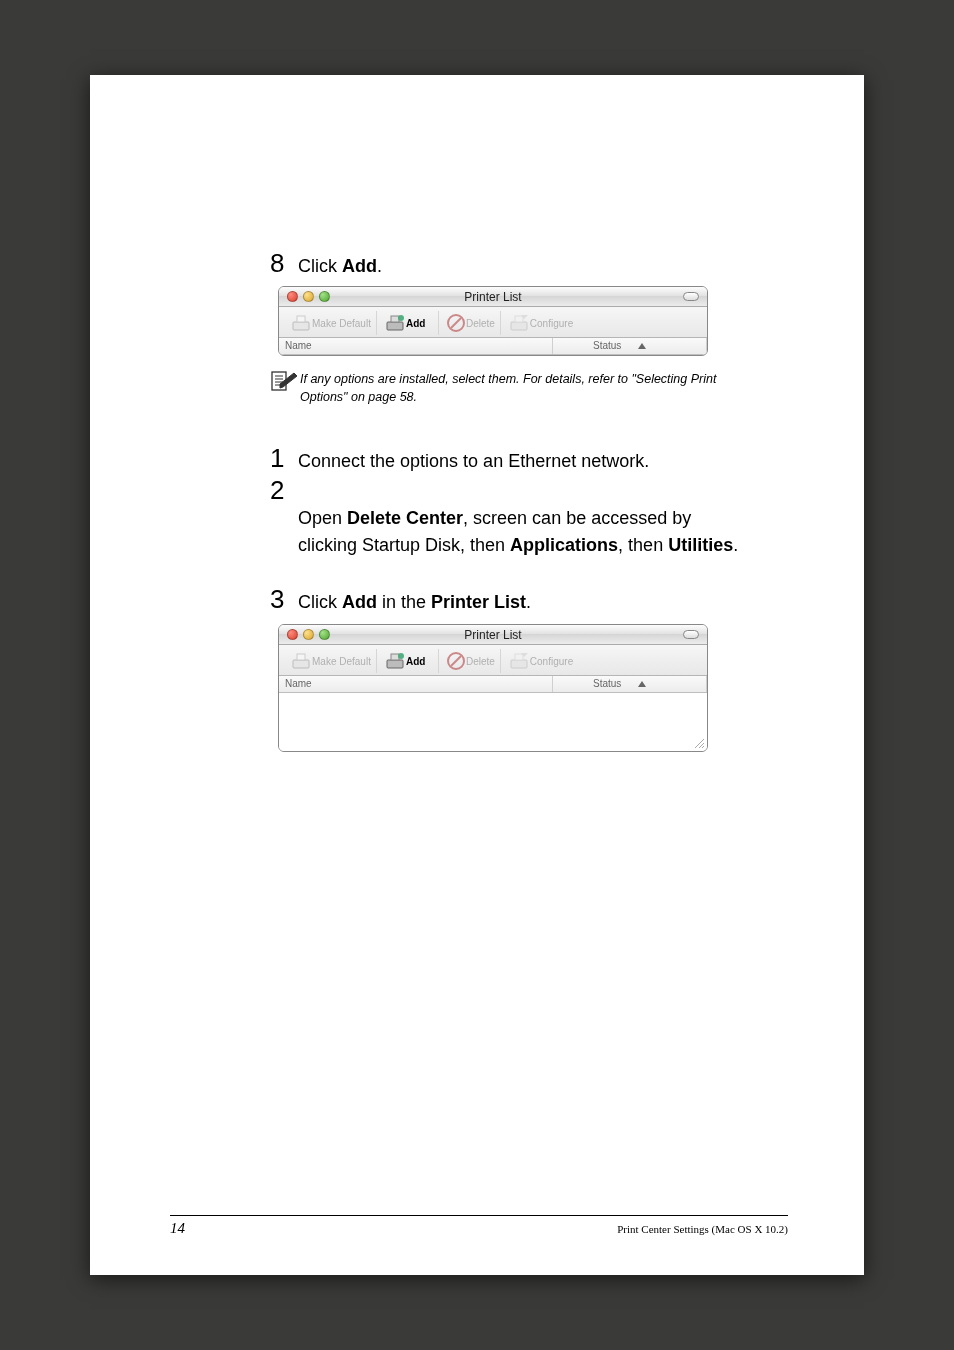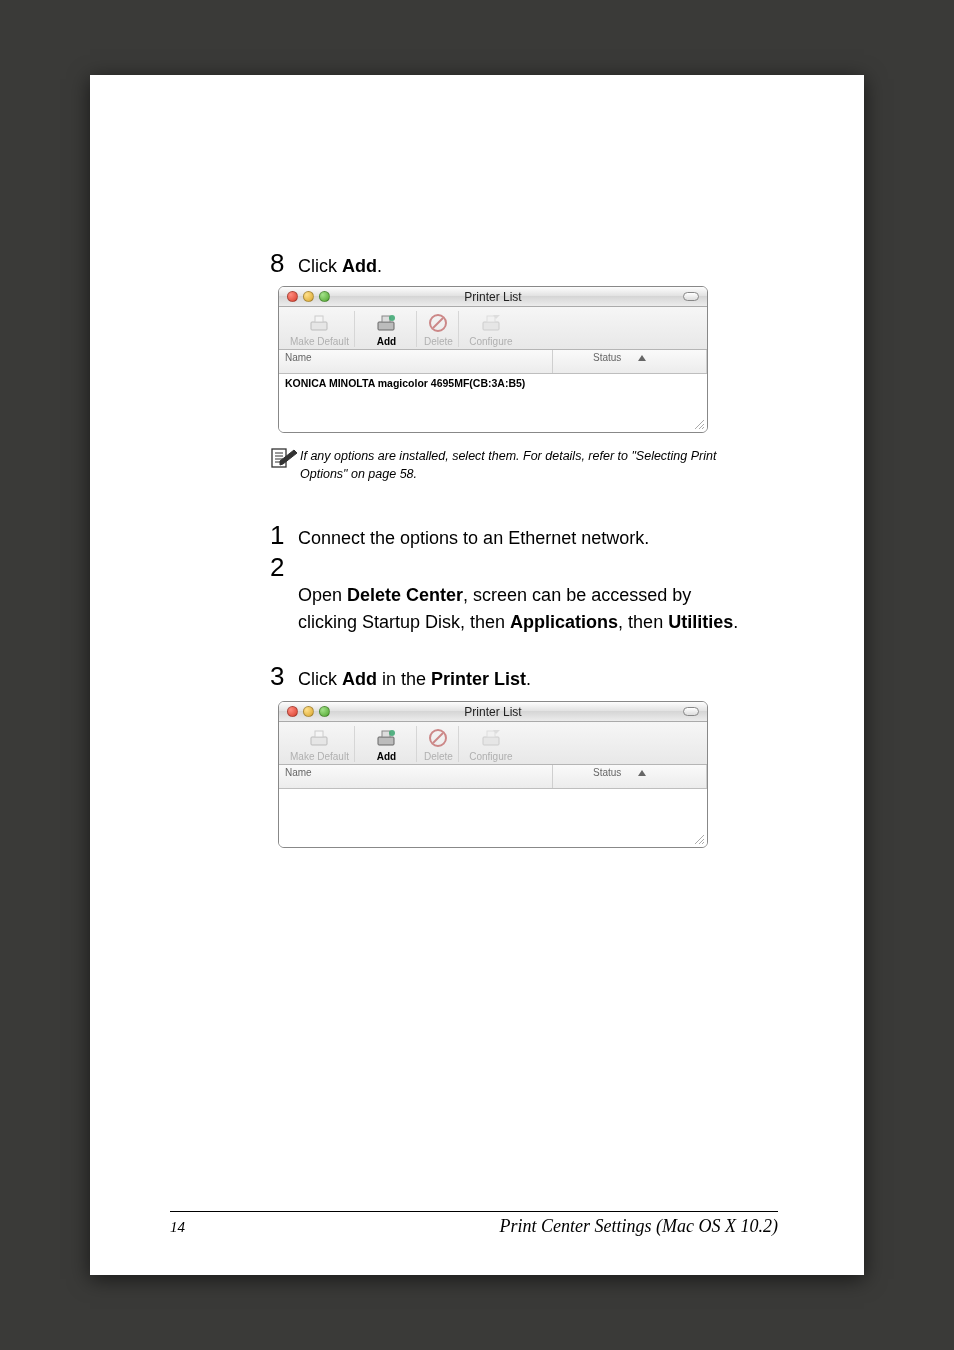--- a/index.html
+++ b/index.html
@@ -117,36 +117,35 @@
   .toolbar {
     background: linear-gradient(#f6f6f6,#e8e8e8);
     border-bottom: 1px solid #b5b5b5;
     display: flex;
     align-items: flex-end;
     padding: 4px 6px 2px 6px;
     gap: 2px;
   }
   .tbtn {
     display: flex;
-    flex-direction: column;
     align-items: center;
     min-width: 60px;
     font-size: 10px;
     padding: 0 5px;
     border-right: 1px solid #d6d6d6;
   }
   .tbtn:last-child { border-right: none; }
   .tbtn .ico { height: 24px; display: flex; align-items: center; justify-content: center; }
   .tbtn .lbl { color: #b0b0b0; margin-top: 1px; }
   .tbtn .lbl.active { color: #000; font-weight: bold; }
   .col-header {
     background: linear-gradient(#fafafa,#ececec);
     border-bottom: 1px solid #bebebe;
     display: flex;
-    height: 24px;
+    height: 17px;
   }
   .col-header .col {
     border-right: 1px solid #cfcfcf;
     padding: 2px 6px;
     color: #666;
     font-size: 10px;
   }
   .col-header .col.name { flex: 1; }
   .col-header .col.status { width: 120px; position: relative; margin-left: 34px; }
   .tri { 
@@ -169,30 +168,30 @@
   }
   .resize-grip {
     position: absolute;
     right: 2px;
     bottom: 2px;
   }
   .footer-area {
     position: absolute;
     bottom: 38px;
     left: 80px;
-    right: 86px;
+    right: 76px;
   }
   .hr { border-top: 1px solid #000; margin-bottom: 4px; }
   .footer-row {
     display: flex;
     justify-content: space-between;
     align-items: baseline;
   }
   .pagenum { font-size: 15px; font-style: italic; font-family: Georgia, serif; }
-  .foottitle { font-size: 18px; font-style: italic; font-family: Georgia, serif; }
+  .foottitle { font-size: 11px; font-family: Georgia, serif; }
   .b { font-weight: bold; }
   .i { font-style: italic; }
 </style>
 </head>
 <body>
 
 <div class="page">
   <div class="content">
 
     <div class="step-line">
@@ -251,28 +250,20 @@
           </div>
           <div class="lbl">Configure</div>
         </div>
       </div>
       <div class="col-header">
         <div class="col name">Name</div>
         <div class="col status">
           <span class="tri"></span>
           <span>Status</span>
         </div>
-      </div>
-      <div class="listbody">
-        <div class="listrow">KONICA MINOLTA magicolor 4695MF(CB:3A:B5)</div>
-        <svg class="resize-grip" width="12" height="12" viewBox="0 0 12 12">
-          <line x1="2" y1="11" x2="11" y2="2" stroke="#aaa"></line>
-            <line x1="6" y1="11" x2="11" y2="6" stroke="#aaa"></line>
-            <line x1="9" y1="11" x2="11" y2="9" stroke="#aaa"></line>
-        </svg>
       </div>
     </div>
 
     <div class="note-row">
       <div class="note-icon">
         <svg width="30" height="22" viewBox="0 0 30 22">
           <rect x="2" y="2" width="14" height="18" fill="none" stroke="#333" stroke-width="1.3"></rect>
           <line x1="5" y1="6" x2="13" y2="6" stroke="#333"></line>
             <line x1="5" y1="9" x2="13" y2="9" stroke="#333"></line>
           <line x1="5" y1="12" x2="13" y2="12" stroke="#333"></line>

